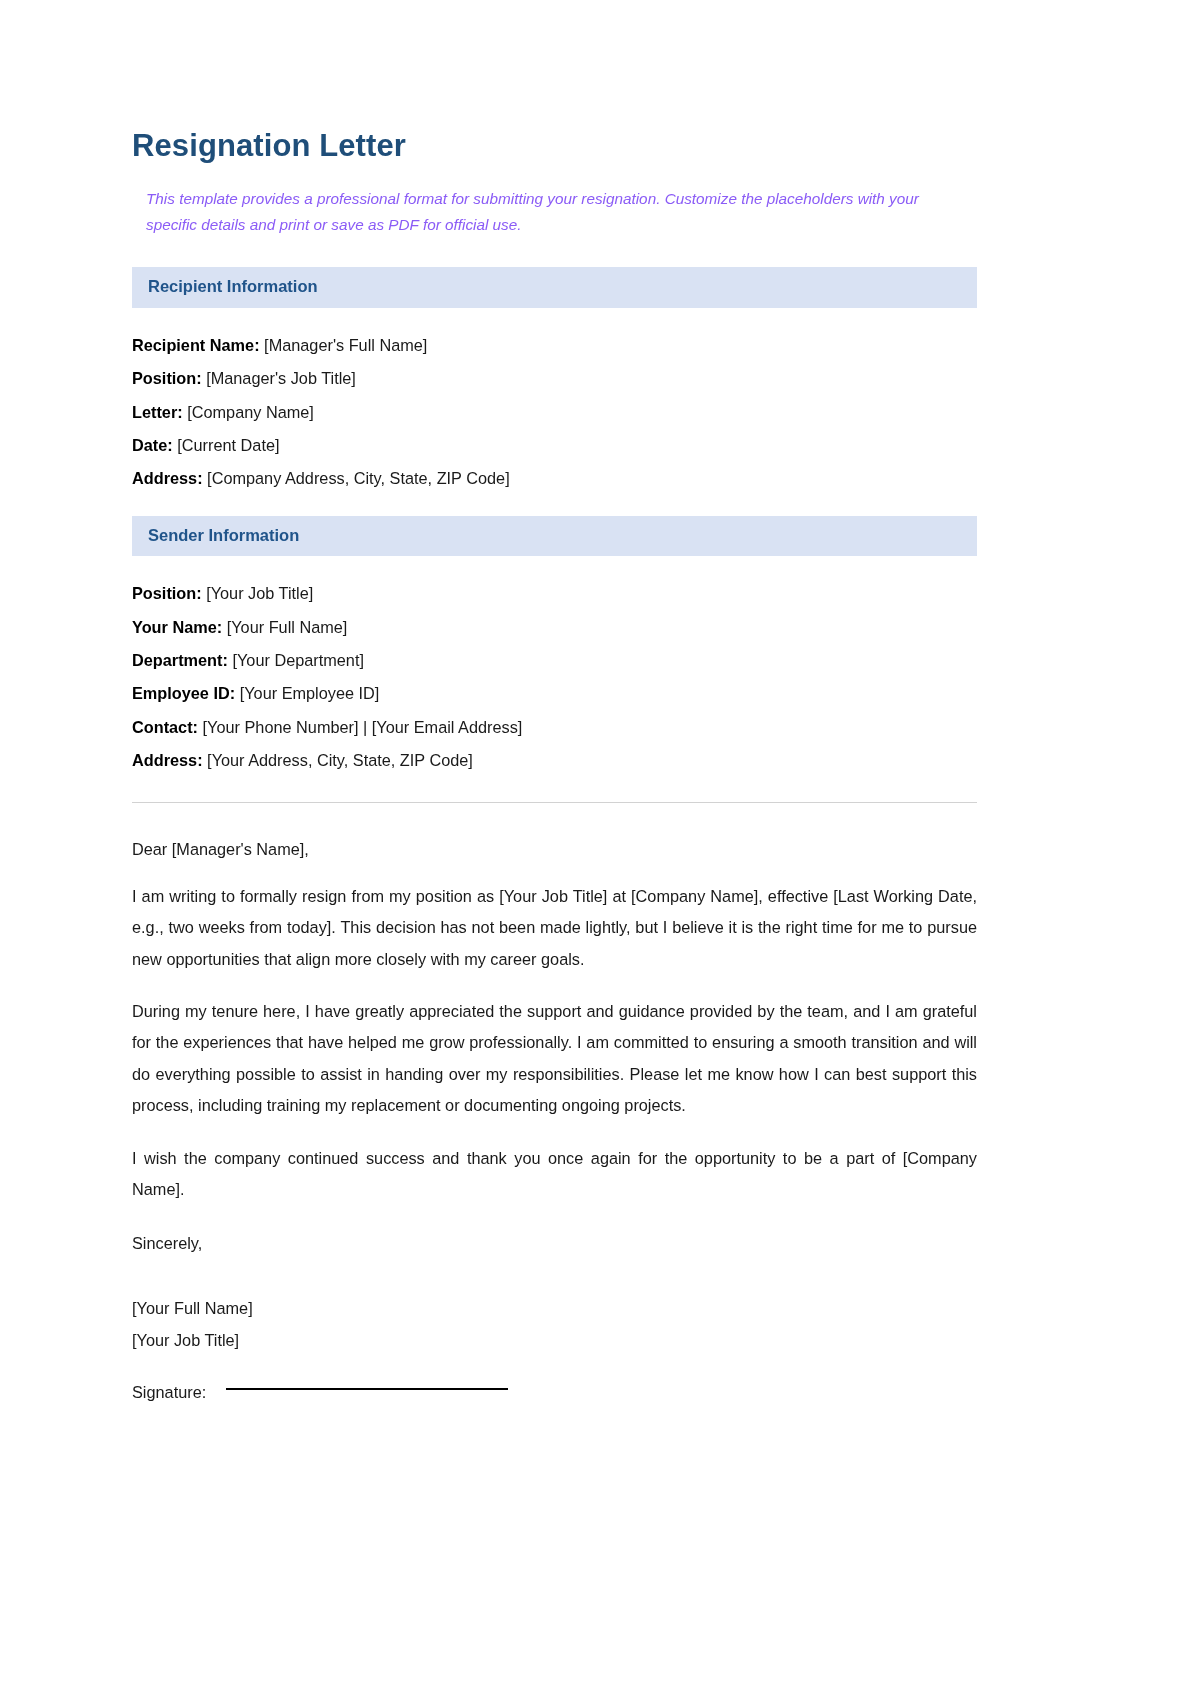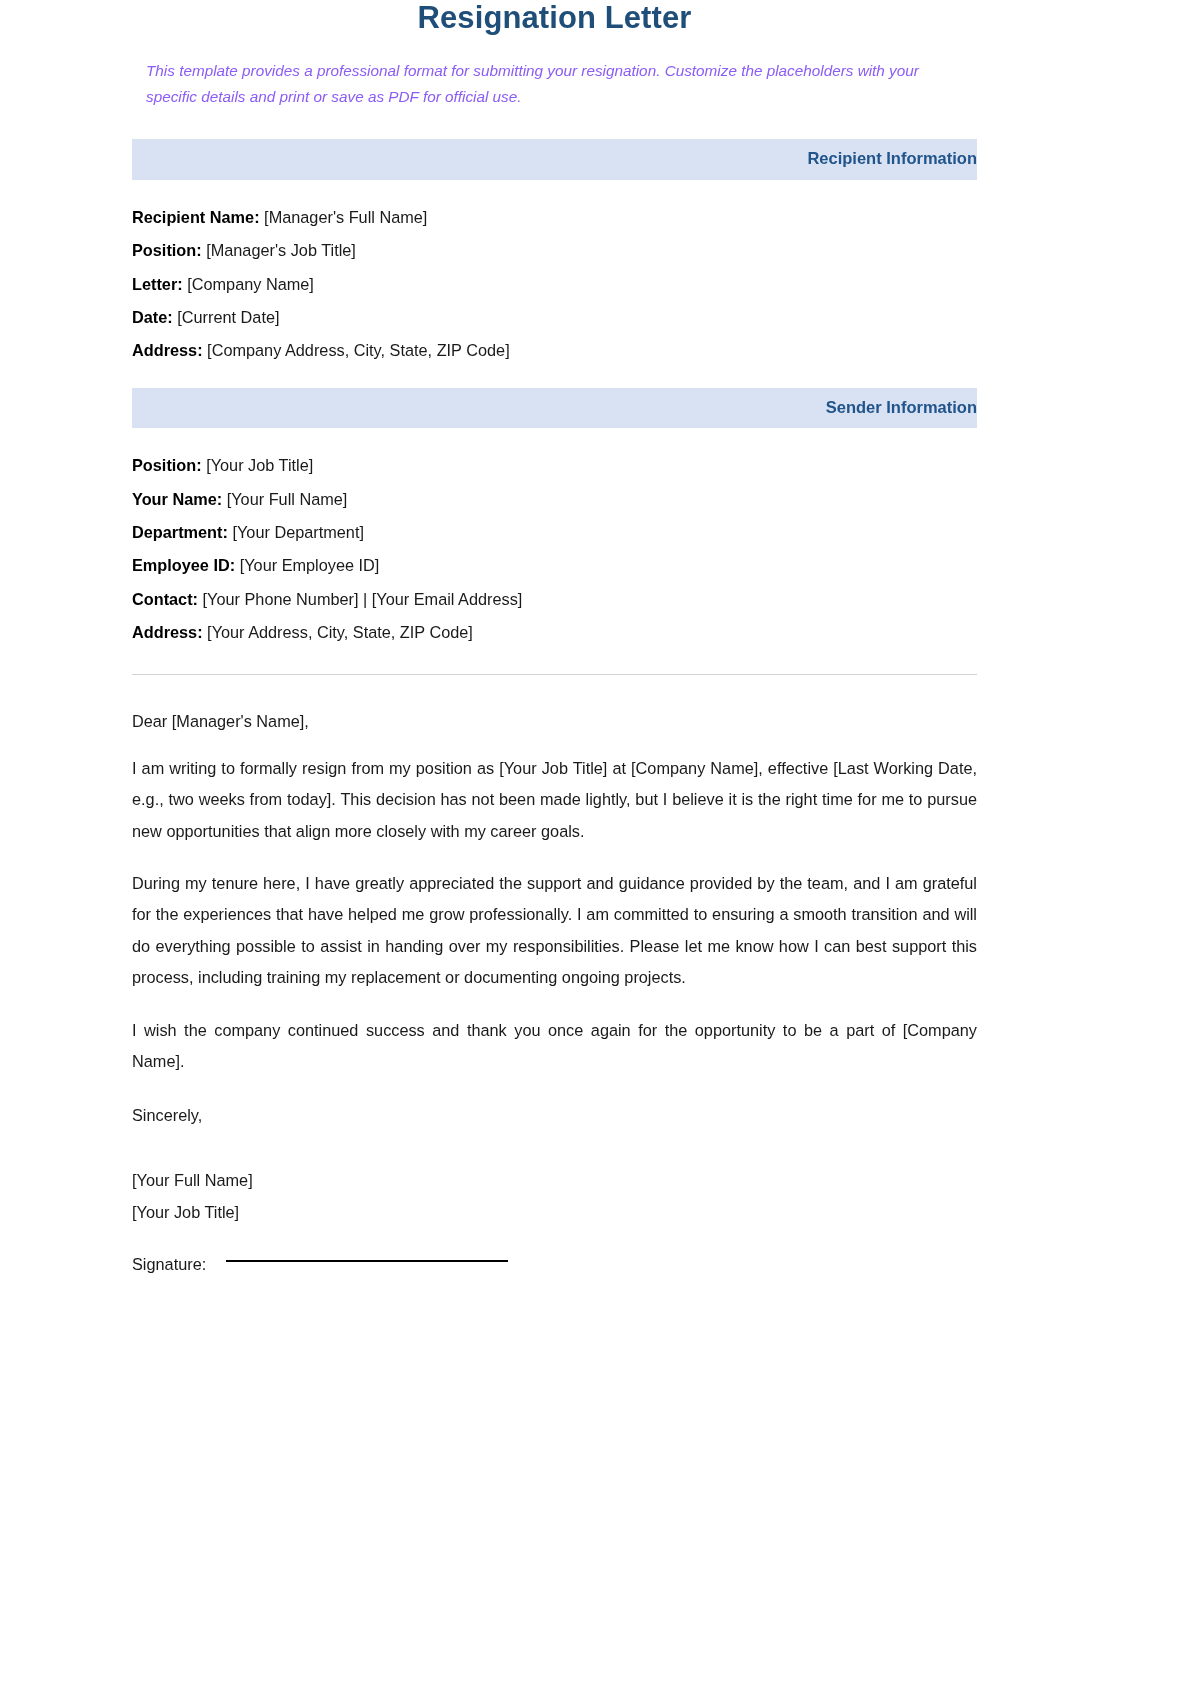--- a/index.html
+++ b/index.html
@@ -26,21 +26,21 @@
   .sheet {
     position: absolute;
     left: 132px;
     top: 0;
     width: 845px;
   }
 
   
   .doc-title {
     margin: 0;
-    text-align: center;
+    padding-top: 128px;
     font-size: 31px;
     font-weight: bold;
     color: #1f4e79;
     letter-spacing: 0.1px;
     line-height: 1.15;
   }
   .doc-subtitle {
     margin: 0;
     padding-top: 22px;
     text-align: left;
@@ -52,21 +52,20 @@
     padding-right: 14px;
   }
 
   
   .section-band {
     background: #d9e2f3;
     margin-top: 29px;
     padding: 10px 0 11px 16px;
     box-sizing: border-box;
     width: 845px;
-    text-align: right;
   }
   .section-band-title {
     font-size: 16.5px;
     font-weight: bold;
     color: #20548a;
     line-height: 1.2;
   }
 
   
   .field-list {

